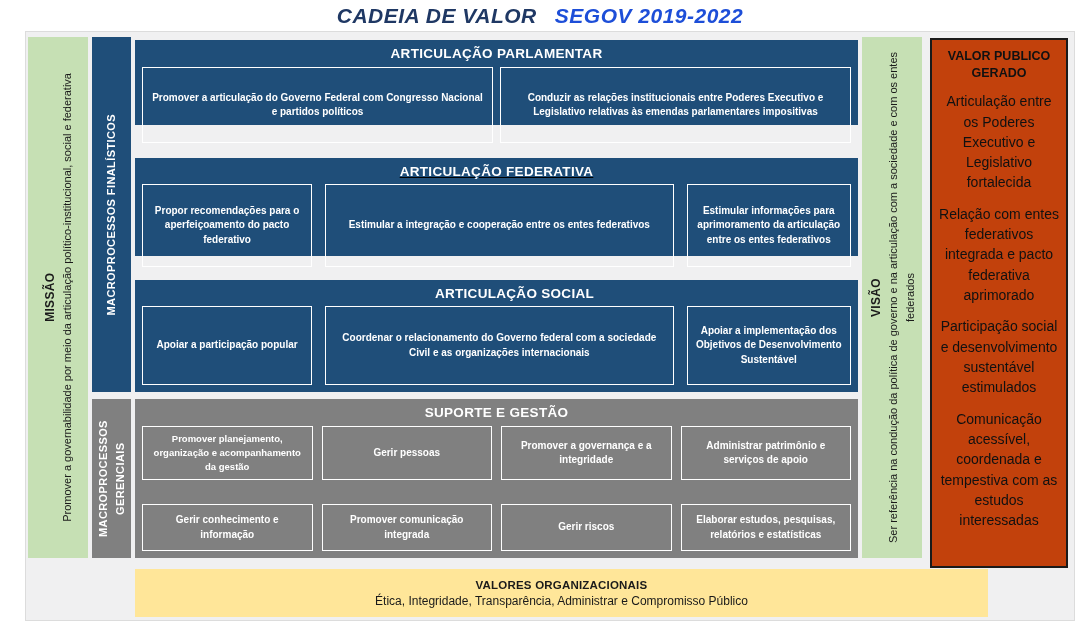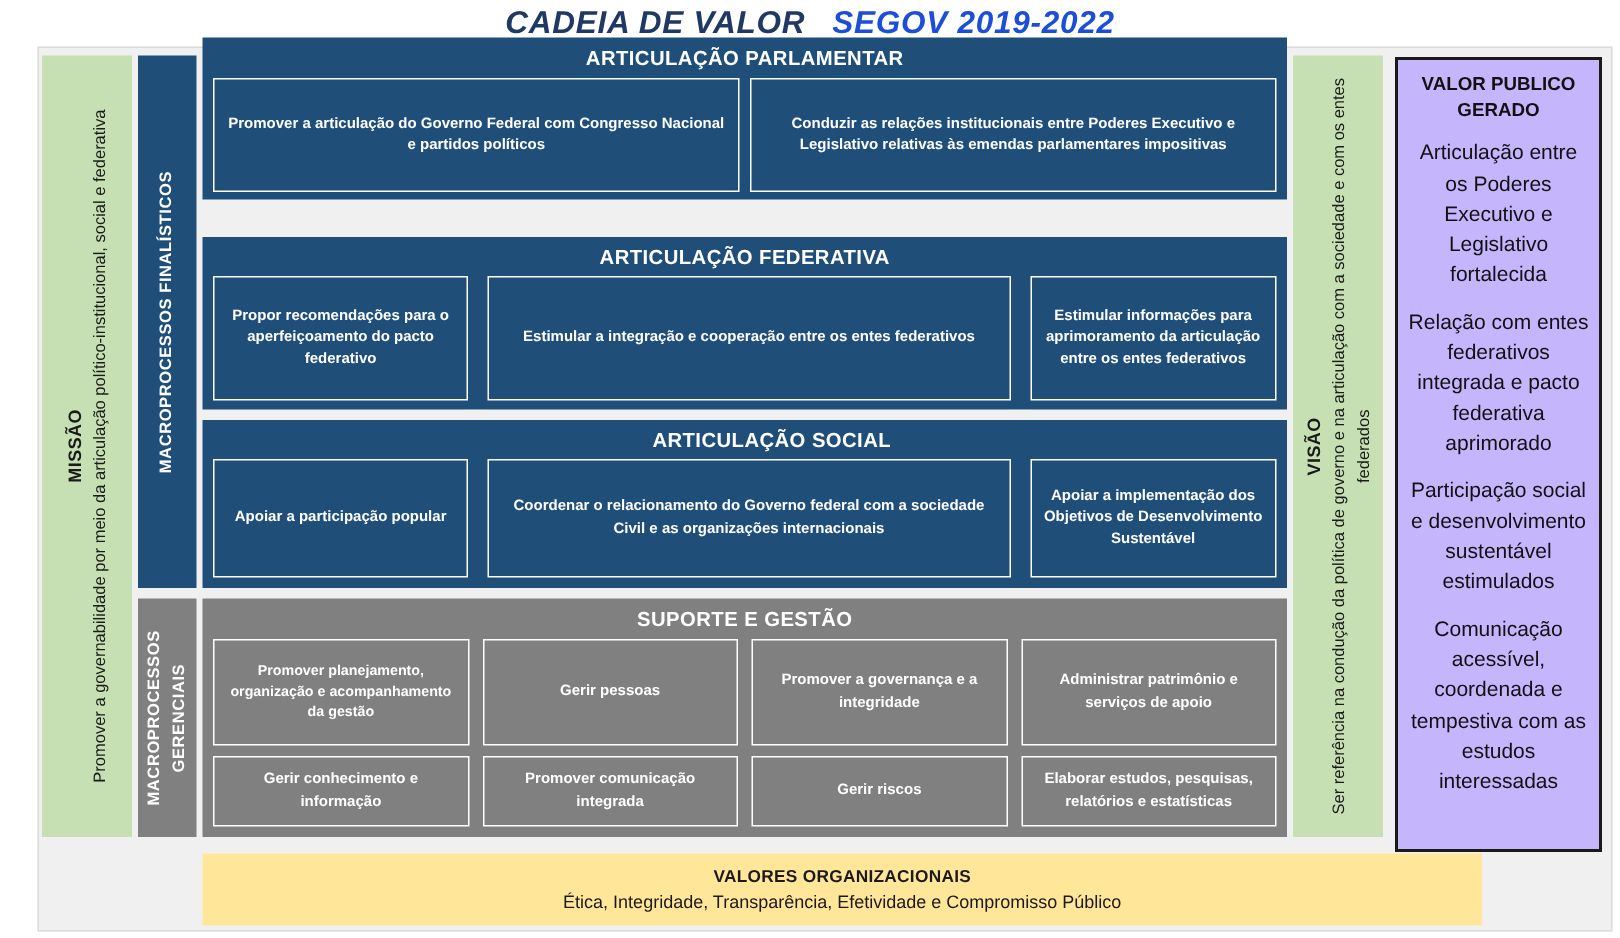--- a/index.html
+++ b/index.html
@@ -35,47 +35,47 @@
   
   .section{position:absolute;left:135px;width:723px;box-sizing:border-box;}
   .sec-blue{background:#1f4e79;}
   .sec-gray{background:#808080;}
   .sec-title{color:#ffffff;font-weight:bold;font-size:13.5px;text-align:center;
              letter-spacing:.3px;padding-top:6px;}
   .boxrow{position:absolute;left:7px;right:7px;display:flex;}
   .pbox{box-sizing:border-box;border:1.5px solid #ffffff;color:#ffffff;
         font-weight:bold;font-size:10px;line-height:1.45;text-align:center;
         display:flex;align-items:center;justify-content:center;padding:4px 8px;}
-  .sec-parlamentar{top:25px;height:108px;}
-  .sec-federativa{top:158px;height:115px;}
+  .sec-parlamentar{top:40px;height:85px;}
+  .sec-federativa{top:158px;height:98px;text-decoration:underline;}
   .sec-social{top:280px;height:112px;padding-left:36px;}
   .sec-suporte{top:399px;height:159px;}
   .row-parl{top:27px;height:76px;gap:7px;}
   .row-parl .pbox{flex:1;}
   .row-3col{justify-content:space-between;}
   .row-fed{top:26px;height:83px;}
   .row-soc{top:26px;height:79px;}
   .w-sm1{width:24%;}
   .w-lg{width:49.2%;}
   .w-sm2{width:23.2%;}
-  .row-sup1{top:27px;height:71px;gap:9px;justify-content:center;}
+  .row-sup1{top:27px;height:54px;gap:9px;justify-content:center;}
   .row-sup2{top:105px;height:47px;gap:9px;}
   .row-sup1 .pbox,.row-sup2 .pbox{flex:1;padding:2px 6px;}
   .sup1-first{font-size:9.5px;}
 
   
   .values{position:absolute;left:135px;top:569px;width:853px;height:48px;
           background:#ffe699;display:flex;flex-direction:column;
           align-items:center;justify-content:center;color:#1a1a1a;}
   .values .v-title{font-weight:bold;font-size:11.5px;letter-spacing:.2px;}
   .values .v-text{font-size:12px;margin-top:3px;}
 
   
   .pubval{position:absolute;left:930px;top:38px;width:138px;height:530px;
-          background:#c4b5fd;border:2px solid #1a1a1a;box-sizing:border-box;
+          background:#c2410c;border:2px solid #1a1a1a;box-sizing:border-box;
           display:flex;flex-direction:column;padding:8px 6px 30px 6px;color:#111111;}
   .pv-title{font-weight:bold;font-size:12.5px;text-align:center;line-height:1.35;}
   .pv-items{flex:1;display:flex;flex-direction:column;justify-content:space-around;
             margin-top:4px;}
   .pv-item{font-size:14px;text-align:center;line-height:1.45;}
 </style>
 </head>
 <body>
 
 <div class="page">
@@ -142,21 +142,21 @@
     <div class="boxrow row-sup2">
       <div class="pbox">Gerir conhecimento e informação</div>
       <div class="pbox">Promover comunicação integrada</div>
       <div class="pbox">Gerir riscos</div>
       <div class="pbox">Elaborar estudos, pesquisas, relatórios e estatísticas</div>
     </div>
   </div>
 
   <div class="values">
     <div class="v-title">VALORES ORGANIZACIONAIS</div>
-    <div class="v-text">Ética, Integridade, Transparência, Efetividade e Compromisso Público</div>
+    <div class="v-text">Ética, Integridade, Transparência, Administrar e Compromisso Público</div>
   </div>
 
   <div class="vbar green bar-vision">
     <div class="vtext">
       <div class="vlabel">VISÃO</div>
       <div class="vbody">Ser referência na condução da política de governo e na articulação com a sociedade e com os entes federados</div>
     </div>
   </div>
 
   <div class="pubval">

